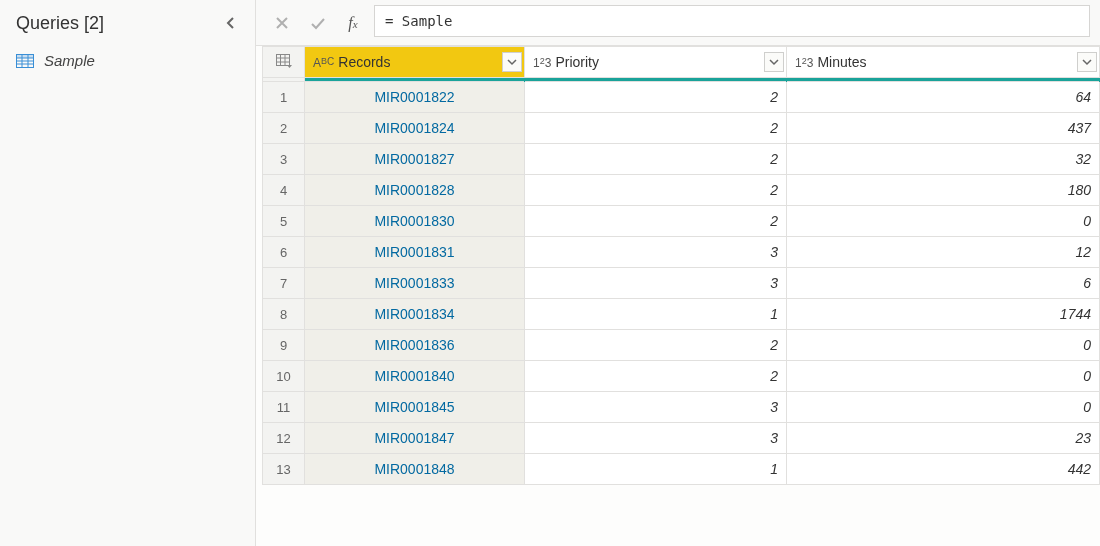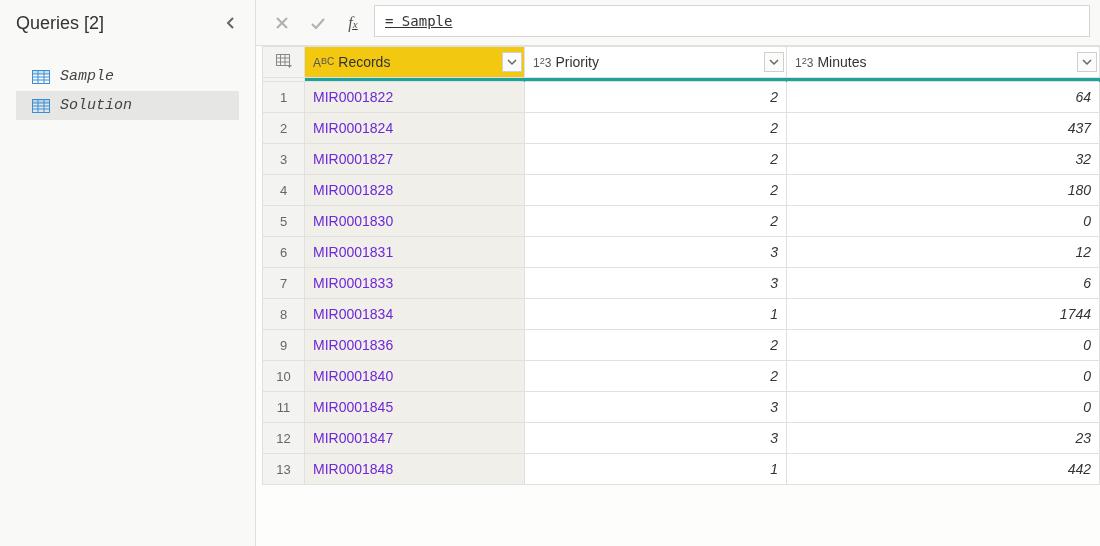--- a/index.html
+++ b/index.html
@@ -37,21 +37,21 @@
     font-weight: 400;
   }
   .collapse-btn {
     width: 24px; height: 24px;
     display: flex; align-items: center; justify-content: center;
     color: #666;
     cursor: pointer;
   }
   .query-list {
     list-style: none;
-    margin: 16px; padding: 0; font-family: Liberation Mono, monospace;
+    margin: 0; padding: 0;
   }
   .query-item {
     display: flex;
     align-items: center;
     padding: 6px 16px;
     gap: 10px;
     cursor: pointer;
   }
   .query-item.selected {
     background: #e6e6e4;
@@ -75,21 +75,20 @@
     background: #fdfdfc;
     min-width: 0;
   }
   .formula-bar {
     display: flex;
     align-items: center;
     height: 46px;
     border-bottom: 1px solid #e1e0de;
     background: #f9f9f8;
     padding-left: 8px;
-    text-decoration: underline;
   }
   .fb-btn {
     width: 36px; height: 32px;
     display: flex; align-items: center; justify-content: center;
     color: #a0a0a0;
     cursor: pointer;
   }
   .fx-label {
     width: 34px;
     text-align: center;
@@ -182,22 +181,22 @@
     border-right-color: #1aa39a;
     border-top: none;
     border-bottom: none;
   }
   tr.accent th.rownum-th {
     background: #f3f3f1 !important;
     border-color: #e1e0de;
   }
   
   td.text-cell {
-    text-align: left;
-    color: #6d28d9;
+    text-align: center;
+    color: #0369a1;
   }
   td.text-cell.sel {
     background: #f0efe9;
   }
   td.num-cell {
     text-align: right;
     font-style: italic;
     color: #333;
     padding-right: 12px;
   }
@@ -228,34 +227,20 @@
               <rect x="0.5" y="0.5" width="17" height="13" fill="none" stroke="#3a8fd6"></rect>
               <rect x="0.5" y="0.5" width="17" height="3.5" fill="#3a8fd6" opacity="0.25"></rect>
               <line x1="0.5" y1="4" x2="17.5" y2="4" stroke="#3a8fd6"></line>
               <line x1="0.5" y1="7" x2="17.5" y2="7" stroke="#3a8fd6"></line>
               <line x1="0.5" y1="10" x2="17.5" y2="10" stroke="#3a8fd6"></line>
               <line x1="6" y1="0.5" x2="6" y2="13.5" stroke="#3a8fd6"></line>
               <line x1="12" y1="0.5" x2="12" y2="13.5" stroke="#3a8fd6"></line>
             </svg>
           </span>
           <span class="query-label">Sample</span>
-        </li>
-        <li class="query-item selected">
-          <span class="icon">
-            <svg width="18" height="14" viewBox="0 0 18 14">
-              <rect x="0.5" y="0.5" width="17" height="13" fill="none" stroke="#3a8fd6"></rect>
-              <rect x="0.5" y="0.5" width="17" height="3.5" fill="#3a8fd6" opacity="0.25"></rect>
-              <line x1="0.5" y1="4" x2="17.5" y2="4" stroke="#3a8fd6"></line>
-              <line x1="0.5" y1="7" x2="17.5" y2="7" stroke="#3a8fd6"></line>
-              <line x1="0.5" y1="10" x2="17.5" y2="10" stroke="#3a8fd6"></line>
-              <line x1="6" y1="0.5" x2="6" y2="13.5" stroke="#3a8fd6"></line>
-              <line x1="12" y1="0.5" x2="12" y2="13.5" stroke="#3a8fd6"></line>
-            </svg>
-          </span>
-          <span class="query-label">Solution</span>
         </li>
       </ul>
   </aside>
 
   <main class="main">
     <div class="formula-bar">
       <span class="fb-btn">
         <svg width="16" height="16" viewBox="0 0 16 16">
           <path d="M3 3 L13 13 M13 3 L3 13" stroke="#b0b0b0" stroke-width="2" fill="none"></path>
         </svg>

